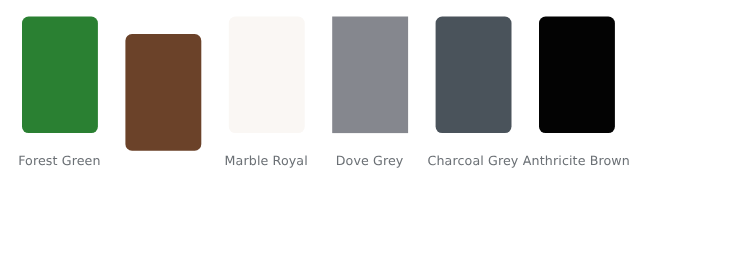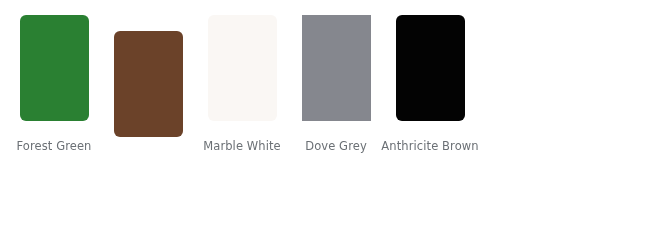--- a/index.html
+++ b/index.html
@@ -68,27 +68,31 @@
     <div class="swatch-label" style="color: rgb(107, 112, 117);">Forest Green</div>
   </div>
 
   <div class="swatch-cell">
     <div class="swatch-chip" style="background-color: rgb(107, 66, 41);"></div>
   </div>
 
 
   <div class="swatch-cell">
     <div class="swatch-chip" style="background-color: rgb(250, 247, 244);"></div>
-    <div class="swatch-label" style="color: rgb(107, 112, 117);">Marble White</div>
+    <div class="swatch-label" style="color: rgb(107, 112, 117);">Marble Royal</div>
   </div>
 
   <div class="swatch-cell">
     <div class="swatch-chip square-corners" style="background-color: rgb(133, 135, 142);"></div>
     <div class="swatch-label" style="color: rgb(107, 112, 117);">Dove Grey</div>
   </div>
 
+  <div class="swatch-cell">
+    <div class="swatch-chip" style="background-color: rgb(74, 83, 91);"></div>
+    <div class="swatch-label" style="color: rgb(107, 112, 117);">Charcoal Grey</div>
+  </div>
 
   <div class="swatch-cell">
     <div class="swatch-chip" style="background-color: rgb(3, 3, 3);"></div>
     <div class="swatch-label" style="color: rgb(107, 112, 117);">Anthricite Brown</div>
   </div>
 
 </div>
 
 </body></html>

